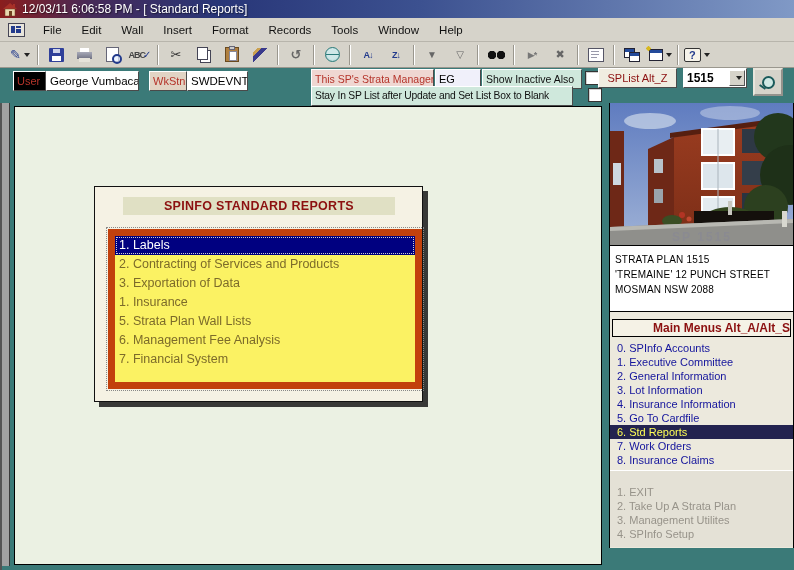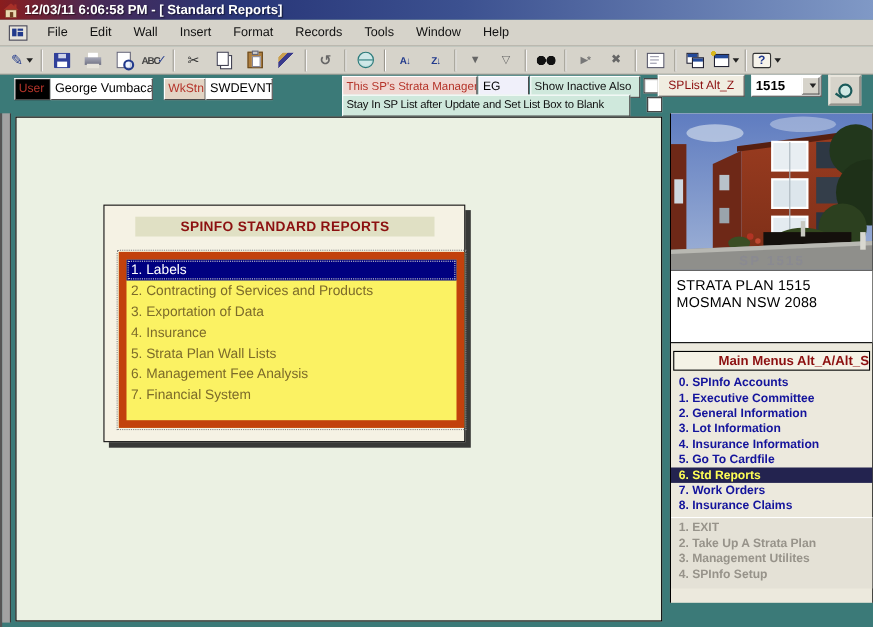--- a/index.html
+++ b/index.html
@@ -5,21 +5,21 @@
   html,body{margin:0;padding:0}
   body{width:794px;height:570px;overflow:hidden;position:relative;
        font-family:"Liberation Sans","DejaVu Sans",sans-serif;
        background:#3b7a78;-webkit-font-smoothing:none}
   .abs{position:absolute}
 
   
   #titlebar{left:0;top:0;width:794px;height:18px;
     background:linear-gradient(90deg,#8a1d1d 0px,#462a58 90px,#283678 220px,#3c5190 420px,#8099c6 100%);
     display:flex;align-items:center;padding-left:3px;box-sizing:border-box}
-  #titlebar .title{color:#fff;font-weight:bold;font-size:12px;margin-left:5px;white-space:nowrap;
+  #titlebar .title{color:#fff;font-weight:normal;font-size:12px;margin-left:5px;white-space:nowrap;
     text-shadow:1px 1px 1px rgba(0,0,0,.5)}
 
   
   #menubar{left:0;top:18px;width:794px;height:24px;background:#d6d3ca;
     border-bottom:1px solid #b8b5ac;display:flex;align-items:center;box-sizing:border-box}
   .ctl-icon{width:15px;height:12px;margin:0 8px 0 8px;background:
      linear-gradient(#223a8c,#223a8c) 2px 2px/4px 7px no-repeat,
      linear-gradient(#223a8c,#223a8c) 7px 2px/5px 2px no-repeat,
      linear-gradient(#223a8c,#223a8c) 7px 5px/5px 4px no-repeat,
      #e8e5dc;border:1px solid #445}
@@ -110,29 +110,29 @@
   .rpt-item{height:19px;line-height:19px;font-size:12.5px;color:#7c6b2a;padding-left:4px;
       white-space:nowrap;cursor:default}
   .rpt-item.sel{background:#000080;color:#fff;outline:1px dotted #cfcfcf;outline-offset:-2px}
 
   
   #sidebar{left:609px;top:103px;width:185px;height:445px;border-left:1px solid #000;
       border-right:1px solid #000;box-sizing:border-box;background:#ece9dd}
   #photo{display:block}
   #address-box{background:#fff;border-top:1px solid #000;border-bottom:1px solid #000;
       padding:6px 5px;height:53px;box-sizing:content-box}
-  .addr-line{font-size:13px;color:#000;line-height:15px;white-space:nowrap;letter-spacing:.2px}
+  .addr-line{font-size:10px;color:#000;line-height:15px;white-space:nowrap;letter-spacing:.2px}
   #menu-block{padding-top:3px}
   #menu-header{margin:4px 2px;height:16px;border:1px solid #000;background:#f5f2e6;
       color:#8c1010;font-weight:bold;font-size:12px;text-align:right;line-height:16px}
   #main-menu{margin-top:4px}
-  .mm-item{height:14px;line-height:14px;font-size:11px;font-weight:bold;color:#14149c;
+  .mm-item{height:14px;line-height:14px;font-size:11px;font-weight:normal;color:#14149c;
       padding-left:7px;white-space:nowrap;cursor:default}
   .mm-item.sel{background:#23234f;color:#ffff55}
-  #secondary-menu{margin-top:3px;border-top:1px solid #fff;background:#e4e1d6;padding:2px 0 6px}
+  #secondary-menu{margin-top:3px;border-top:1px solid #fff;background:#e4e1d6;padding:14px 0 6px}
   .mm-item.dim{color:#97938a}
 
   
 </style>
 </head>
 <body>
 
 <div class="abs" id="titlebar">
   <svg width="14" height="13" viewBox="0 0 14 13">
     <polygon points="0,6 7,0 14,6" fill="#a83028"></polygon>
@@ -269,21 +269,21 @@
 <div class="abs" id="left-edge"></div>
 <div class="abs" id="left-strip"></div>
 
 <div class="abs" id="content-panel">
   <div class="abs" id="report-box">
     <div class="abs" id="report-title">SPINFO STANDARD REPORTS</div>
     <div class="abs" id="report-list">
       <div class="rpt-item sel">1. Labels</div>
       <div class="rpt-item">2. Contracting of Services and Products</div>
       <div class="rpt-item">3. Exportation of Data</div>
-      <div class="rpt-item">4. Insurance</div>
+      <div class="rpt-item">1. Insurance</div>
       <div class="rpt-item">5. Strata Plan Wall Lists</div>
       <div class="rpt-item">6. Management Fee Analysis</div>
       <div class="rpt-item">7. Financial System</div>
     </div>
   </div>
 </div>
 
 <div class="abs" id="sidebar">
 
   <svg id="photo" width="183" height="142" viewBox="0 0 183 142">
@@ -332,20 +332,21 @@
     <rect x="84" y="108" width="80" height="14" fill="#14100c"></rect>
     <polygon points="0,124 183,116 183,142 0,142" fill="#8f8f8b"></polygon>
     <polygon points="0,124 183,116 183,120 0,128" fill="#b8b8b2"></polygon>
     <rect x="172" y="108" width="5" height="16" fill="#d8d8d0"></rect>
     <rect x="118" y="98" width="4" height="14" fill="#c8c8c0"></rect>
     <text x="92" y="138" text-anchor="middle" font-size="12" font-weight="bold" fill="#8a8a92" opacity="0.9" letter-spacing="2">SP 1515</text>
   </svg>
 
   <div id="address-box">
     <div class="addr-line">STRATA PLAN 1515</div>
+    <div class="addr-line">'TREMAINE' 12 PUNCH STREET</div>
     <div class="addr-line">MOSMAN NSW 2088</div>
   </div>
 
   <div id="menu-block">
     <div id="menu-header">Main Menus Alt_A/Alt_S</div>
     <div id="main-menu">
       <div class="mm-item">0. SPInfo Accounts</div>
       <div class="mm-item">1. Executive Committee</div>
       <div class="mm-item">2. General Information</div>
       <div class="mm-item">3. Lot Information</div>

